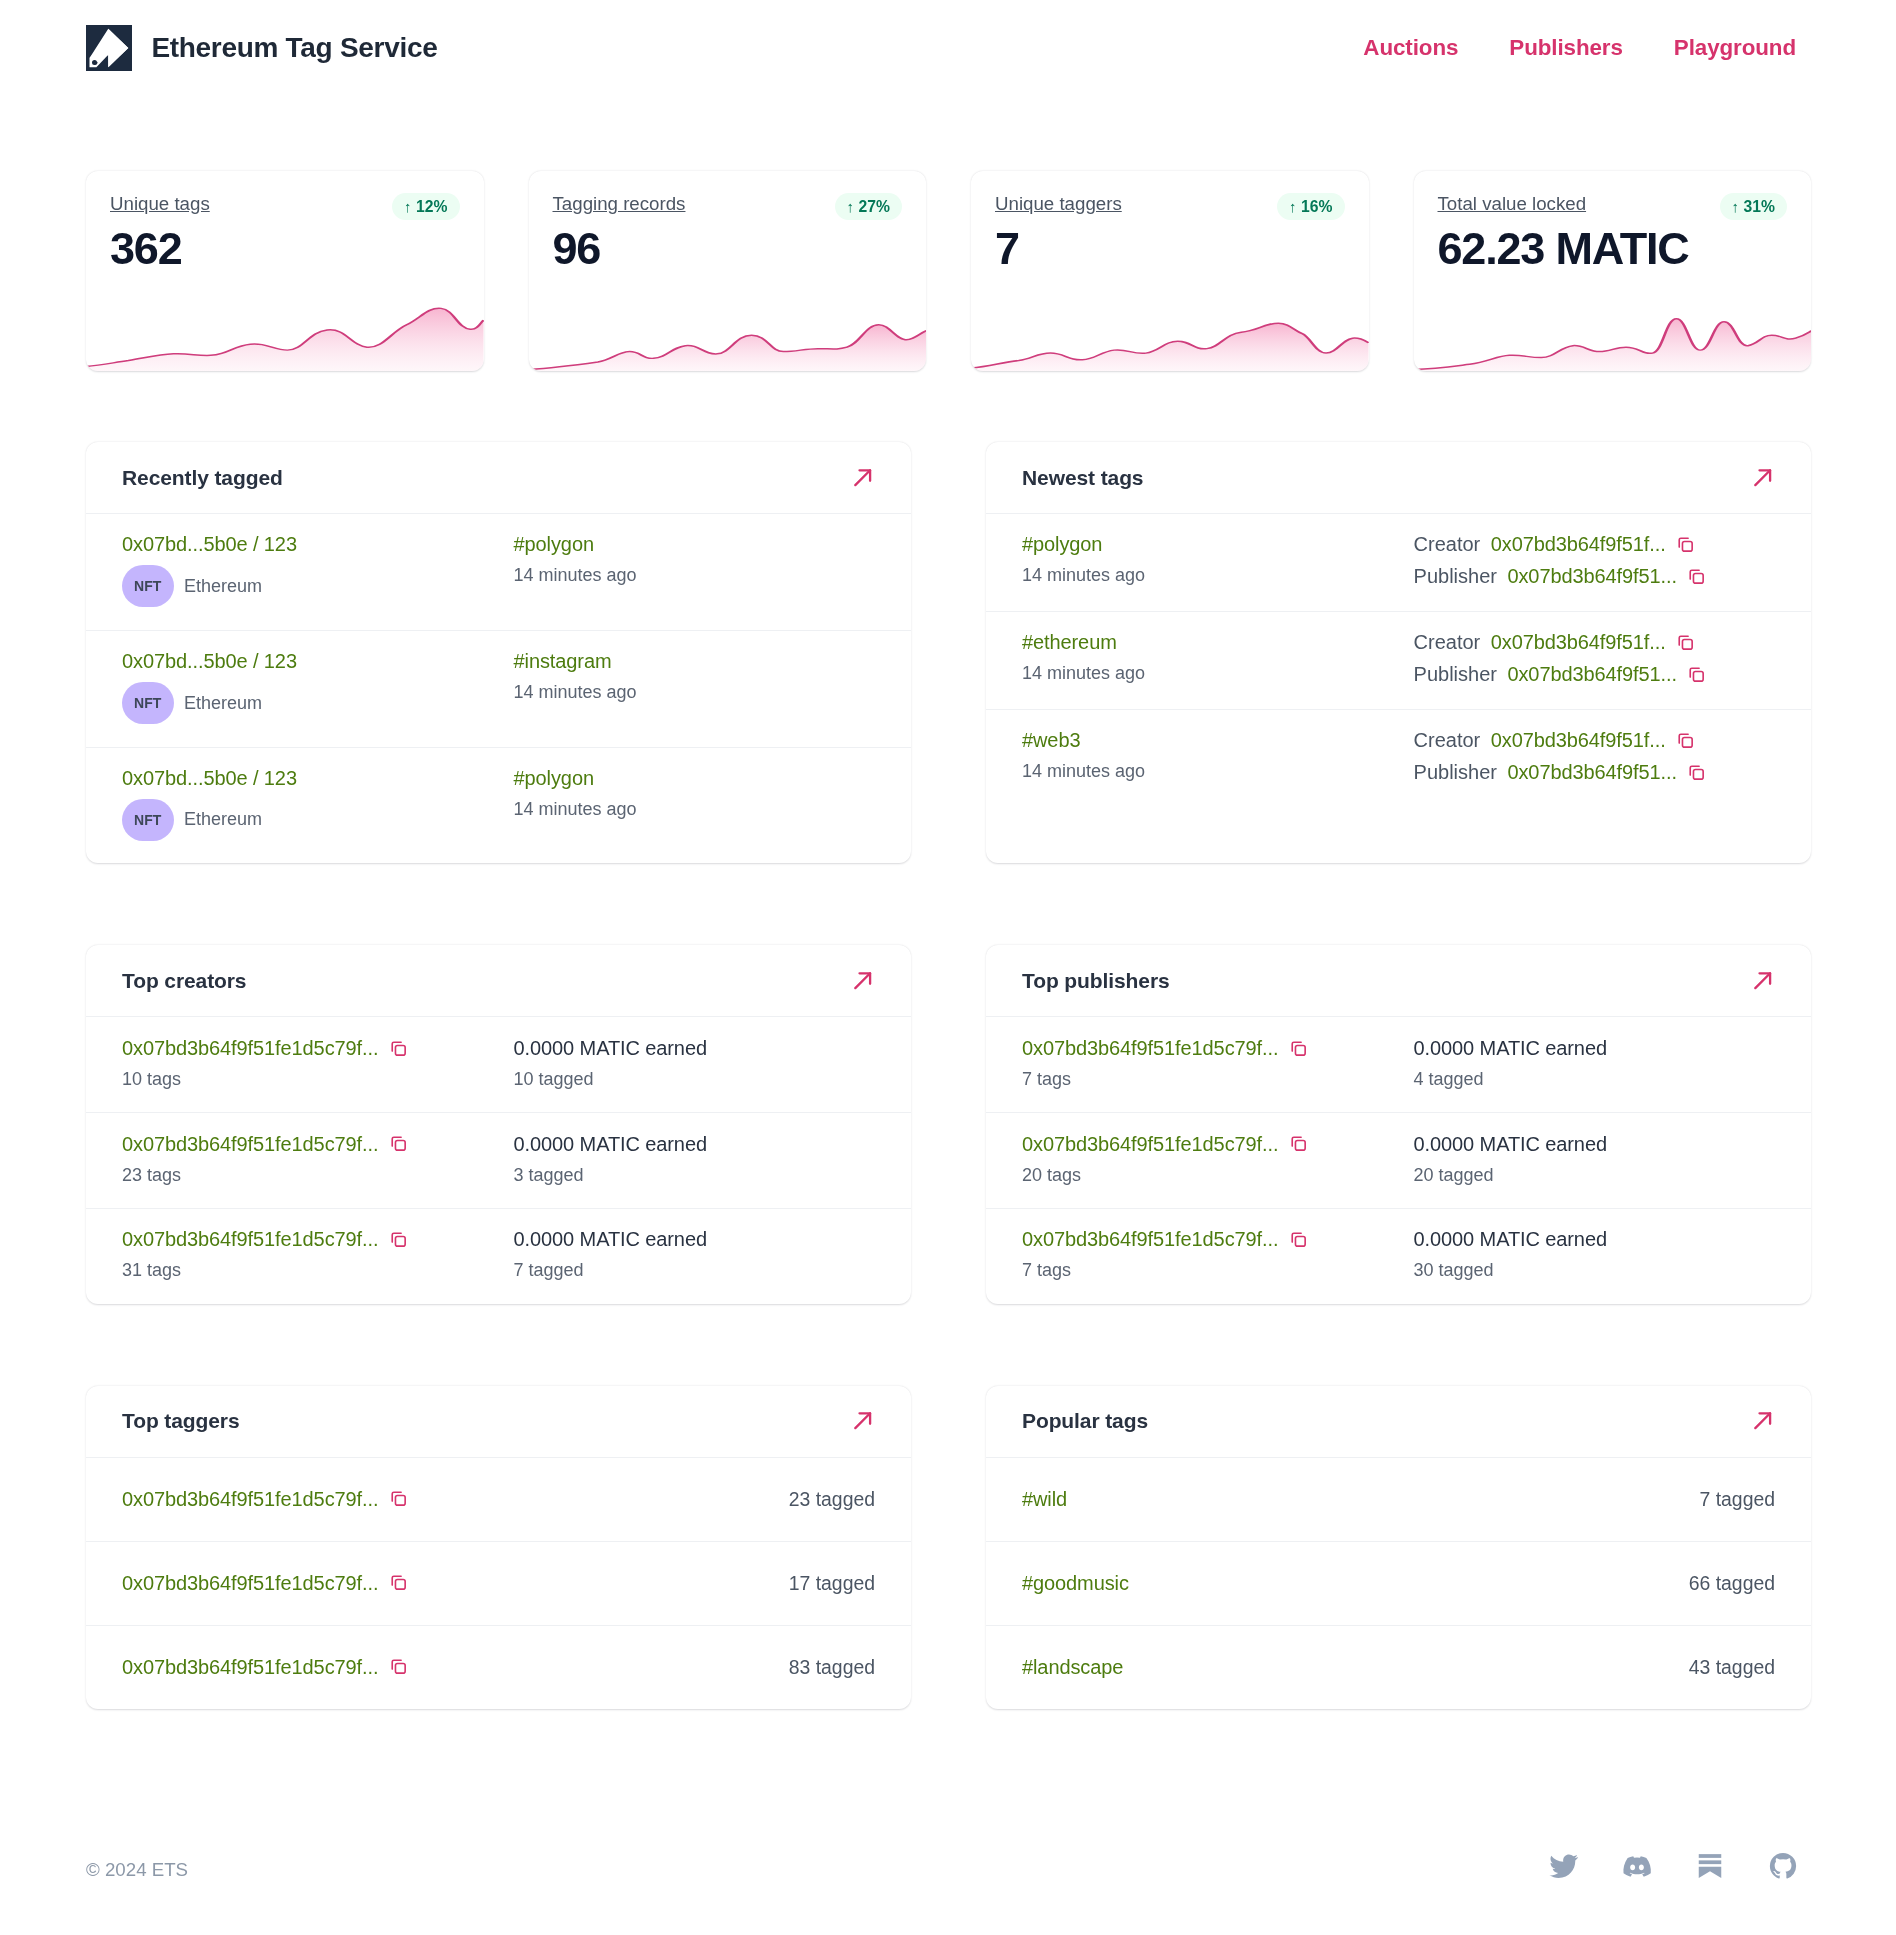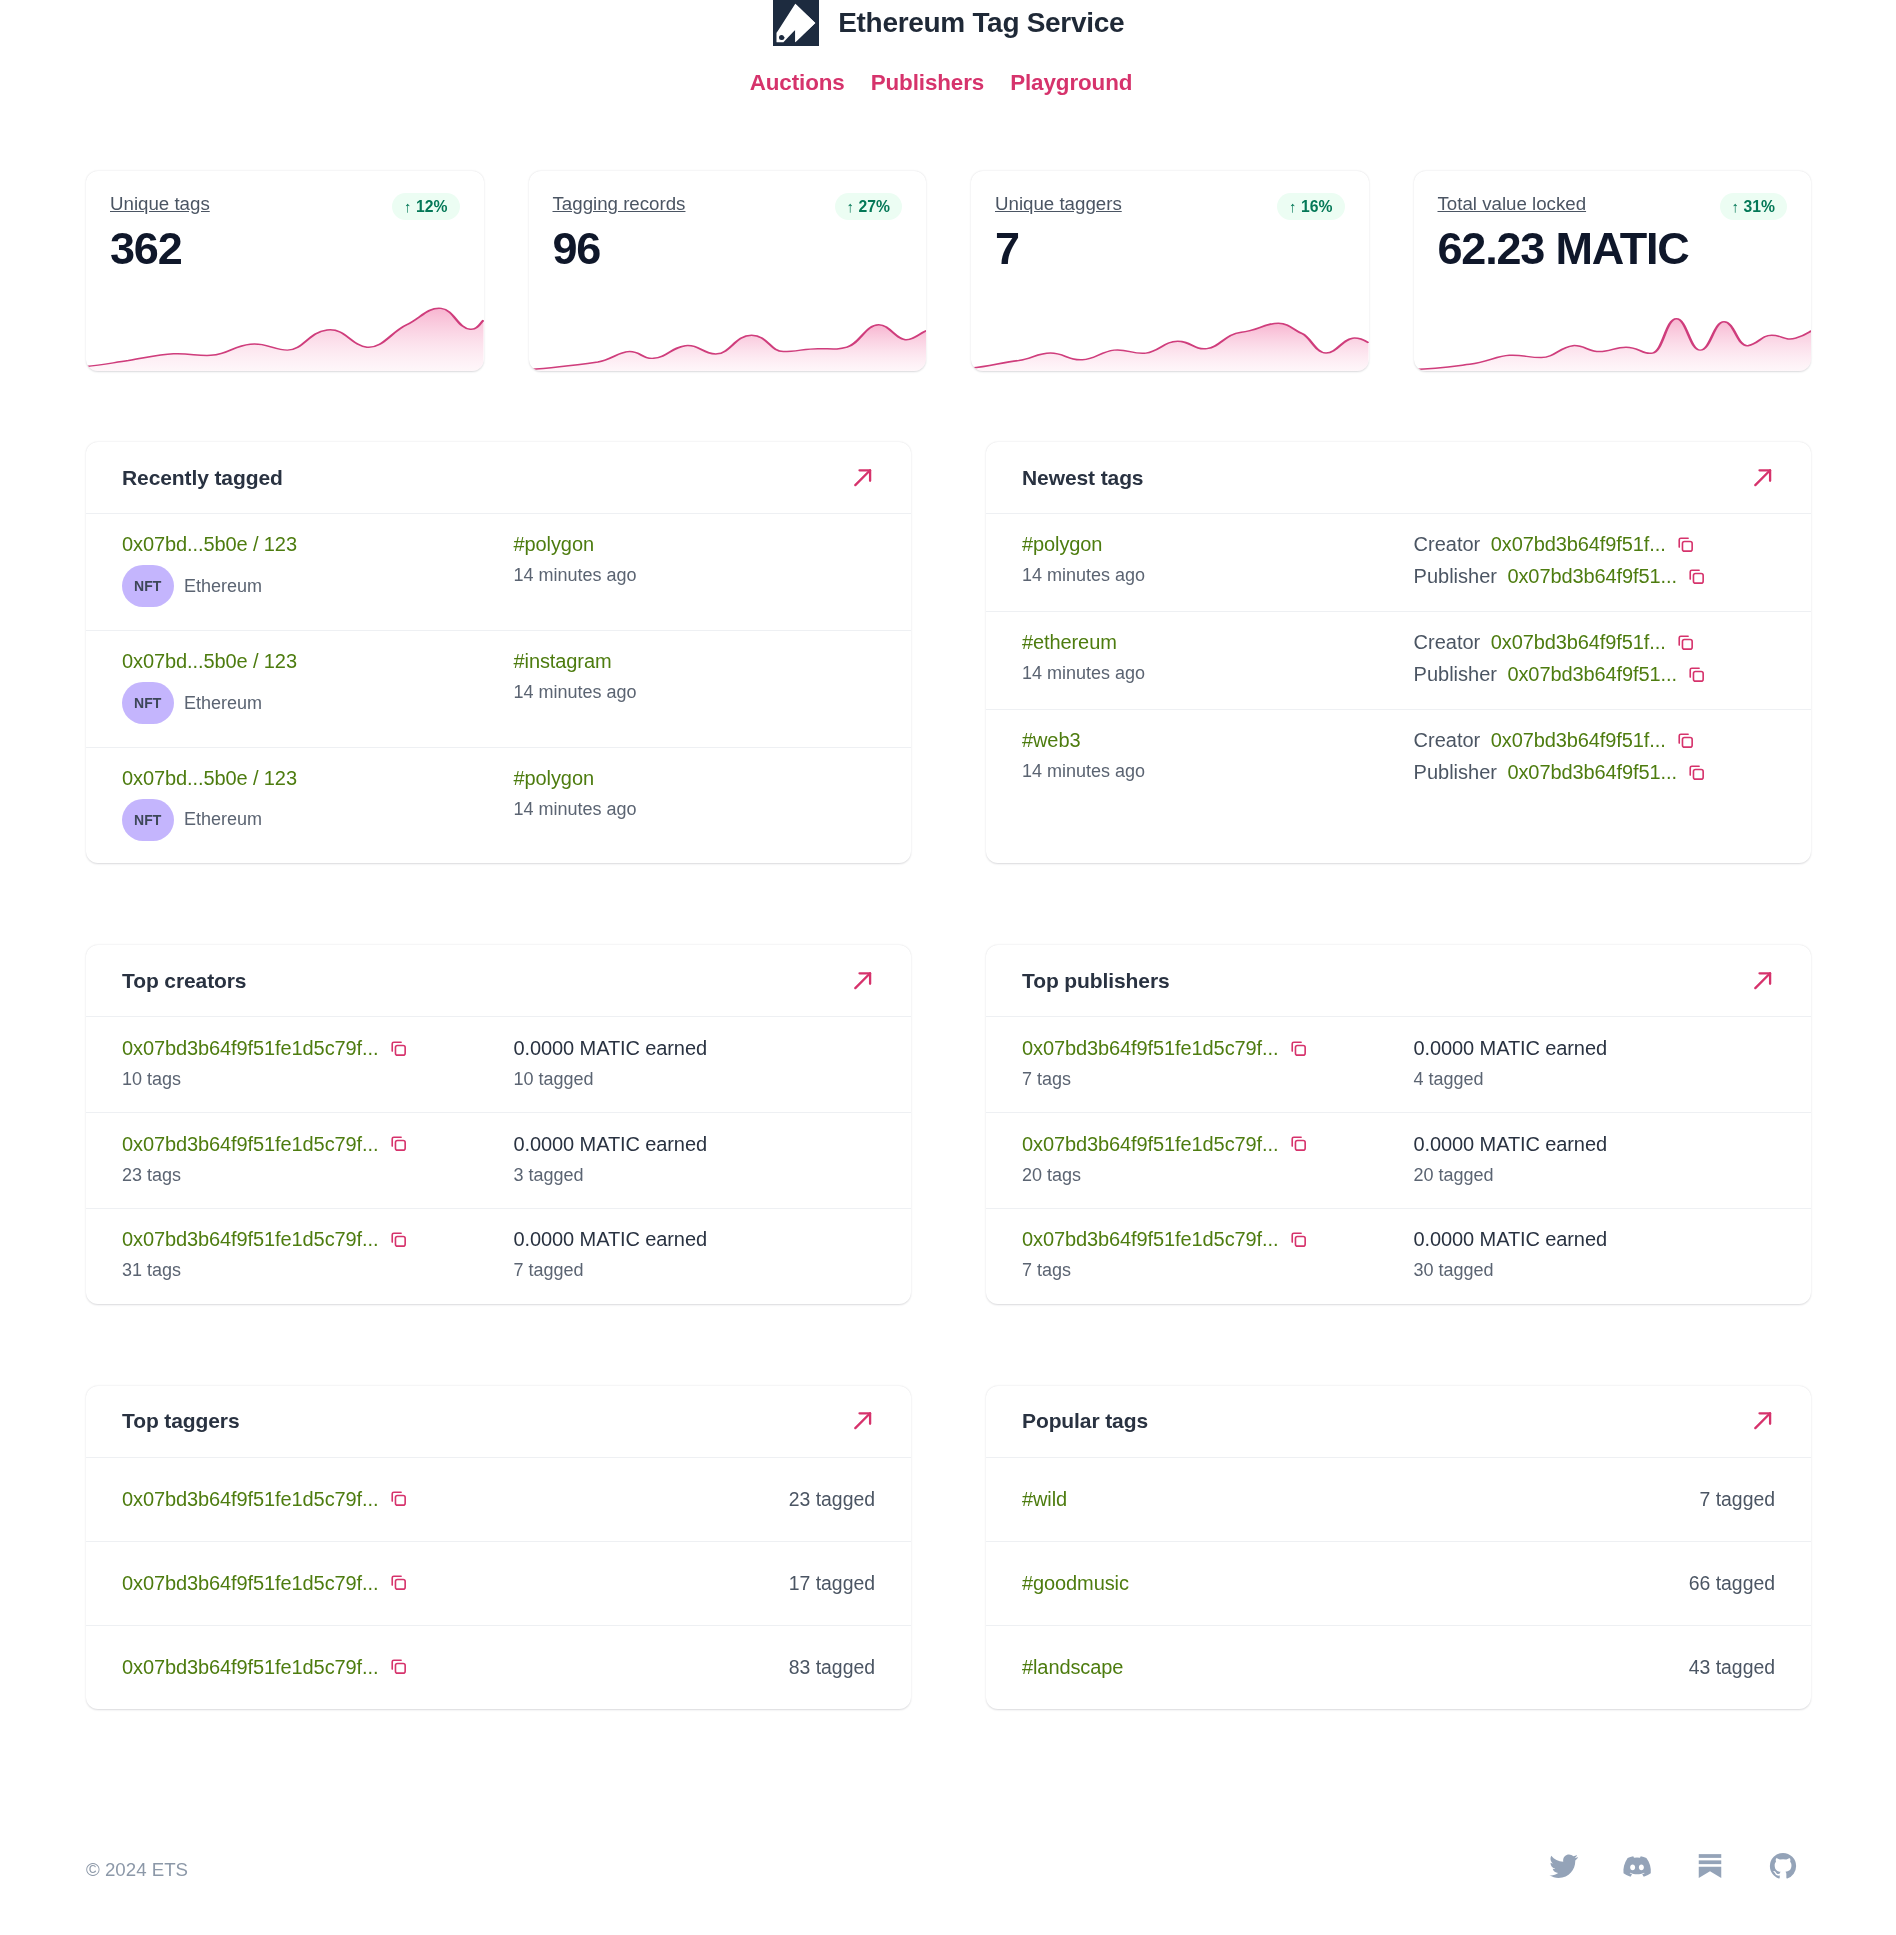--- a/index.html
+++ b/index.html
@@ -19,42 +19,41 @@
     background: #ffffff;
     padding: 0 86px;
   }
 
   
   .header {
     height: 96px;
     display: flex;
     align-items: center;
     justify-content: space-between;
-    flex-direction: column;
   }
   .brand {
     display: flex;
     align-items: center;
     gap: 19.4px;
   }
   .logo-mark {
     width: 46px;
     height: 46px;
     flex: 0 0 46px;
   }
   .brand-name {
     font-size: 28px;
     font-weight: 600;
     color: #1f2937;
     letter-spacing: -0.3px;
   }
   .nav {
     display: flex;
     align-items: center;
-    gap: 26px;
+    gap: 51px;
     padding-right: 15px;
   }
   .nav-link {
     font-size: 22.4px;
     font-weight: 600;
     color: #d6336c;
     text-decoration: none;
     letter-spacing: -0.1px;
     cursor: pointer;
   }

